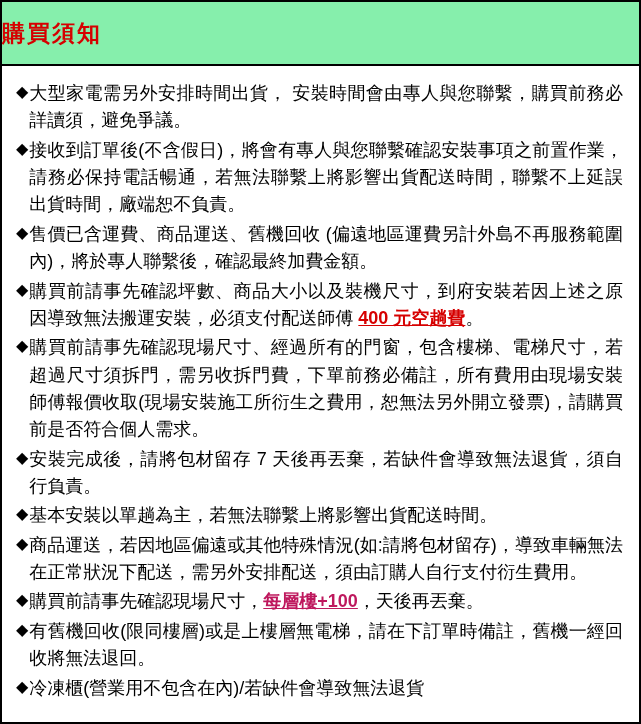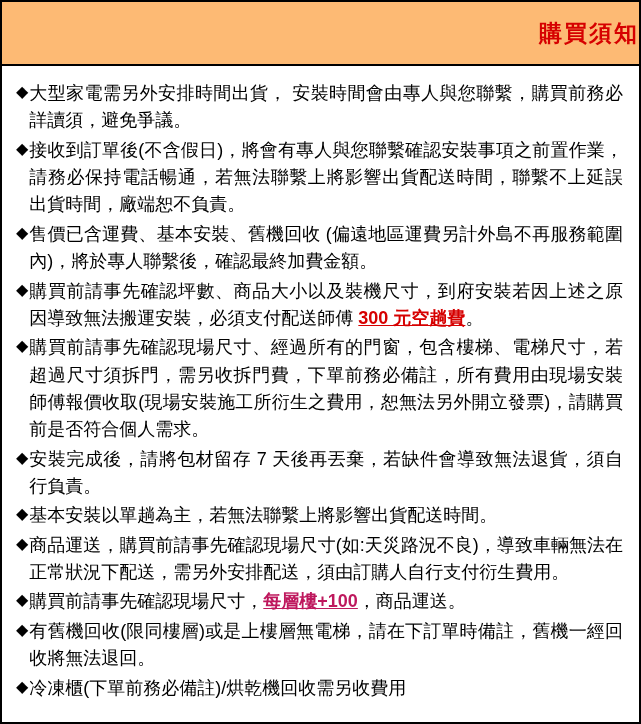--- a/index.html
+++ b/index.html
@@ -17,28 +17,27 @@
     width: 641px;
     height: 724px;
     box-sizing: border-box;
     border: 2px solid #000000;
     background: #ffffff;
     display: flex;
     flex-direction: column;
     overflow: hidden;
   }
   .header {
-    background: #fdba74;
+    background: #86efac;
     height: 62px;
     flex: 0 0 62px;
     display: flex;
     align-items: center;
-    justify-content: flex-end;
+    justify-content: flex-start;
     border-bottom: 2px solid #000000;
-    padding-left: 36px;
   }
   .header-title {
     color: #d60000;
     font-size: 23px;
     font-weight: bold;
     letter-spacing: 2px;
   }
   .content {
     padding: 14px 16px 8px 14px;
     box-sizing: border-box;
@@ -83,49 +82,49 @@
   <div class="item">
         <span class="bullet">◆</span>
         <span class="item-text"><span>大型家電需另外安排時間出貨， 安裝時間會由專人與您聯繫，購買前務必詳讀須，避免爭議。</span></span>
       </div>
       <div class="item">
         <span class="bullet">◆</span>
         <span class="item-text"><span>接收到訂單後(不含假日)，將會有專人與您聯繫確認安裝事項之前置作業，請務必保持電話暢通，若無法聯繫上將影響出貨配送時間，聯繫不上延誤出貨時間，廠端恕不負責。</span></span>
       </div>
       <div class="item">
         <span class="bullet">◆</span>
-        <span class="item-text"><span>售價已含運費、基本安裝、舊機回收 (偏遠地區運費另計外島不再服務範圍內)，將於專人聯繫後，確認最終加費金額。</span></span>
+        <span class="item-text"><span>售價已含運費、商品運送、舊機回收 (偏遠地區運費另計外島不再服務範圍內)，將於專人聯繫後，確認最終加費金額。</span></span>
       </div>
       <div class="item">
         <span class="bullet">◆</span>
-        <span class="item-text"><span>購買前請事先確認坪數、商品大小以及裝機尺寸，到府安裝若因上述之原因導致無法搬運安裝，必須支付配送師傅 </span><span class="hl" style="color: rgb(214, 0, 0);">300 元空趟費</span><span>。</span></span>
+        <span class="item-text"><span>購買前請事先確認坪數、商品大小以及裝機尺寸，到府安裝若因上述之原因導致無法搬運安裝，必須支付配送師傅 </span><span class="hl" style="color: rgb(214, 0, 0);">400 元空趟費</span><span>。</span></span>
       </div>
       <div class="item">
         <span class="bullet">◆</span>
         <span class="item-text"><span>購買前請事先確認現場尺寸、經過所有的門窗，包含樓梯、電梯尺寸，若超過尺寸須拆門，需另收拆門費，下單前務必備註，所有費用由現場安裝師傅報價收取(現場安裝施工所衍生之費用，恕無法另外開立發票)，請購買前是否符合個人需求。</span></span>
       </div>
       <div class="item">
         <span class="bullet">◆</span>
         <span class="item-text"><span>安裝完成後，請將包材留存 7 天後再丟棄，若缺件會導致無法退貨，須自行負責。</span></span>
       </div>
       <div class="item">
         <span class="bullet">◆</span>
         <span class="item-text"><span>基本安裝以單趟為主，若無法聯繫上將影響出貨配送時間。</span></span>
       </div>
       <div class="item">
         <span class="bullet">◆</span>
-        <span class="item-text"><span>商品運送，購買前請事先確認現場尺寸(如:天災路況不良)，導致車輛無法在正常狀況下配送，需另外安排配送，須由訂購人自行支付衍生費用。</span></span>
+        <span class="item-text"><span>商品運送，若因地區偏遠或其他特殊情況(如:請將包材留存)，導致車輛無法在正常狀況下配送，需另外安排配送，須由訂購人自行支付衍生費用。</span></span>
       </div>
       <div class="item">
         <span class="bullet">◆</span>
-        <span class="item-text"><span>購買前請事先確認現場尺寸，</span><span class="hl" style="color: #be185d;">每層樓+100</span><span>，商品運送。</span></span>
+        <span class="item-text"><span>購買前請事先確認現場尺寸，</span><span class="hl" style="color: #be185d;">每層樓+100</span><span>，天後再丟棄。</span></span>
       </div>
       <div class="item">
         <span class="bullet">◆</span>
         <span class="item-text"><span>有舊機回收(限同樓層)或是上樓層無電梯，請在下訂單時備註，舊機一經回收將無法退回。</span></span>
       </div>
       <div class="item">
         <span class="bullet">◆</span>
-        <span class="item-text"><span>冷凍櫃(下單前務必備註)/烘乾機回收需另收費用</span></span>
+        <span class="item-text"><span>冷凍櫃(營業用不包含在內)/若缺件會導致無法退貨</span></span>
       </div>
     </div>
 
 </div>
 
 </body></html>

